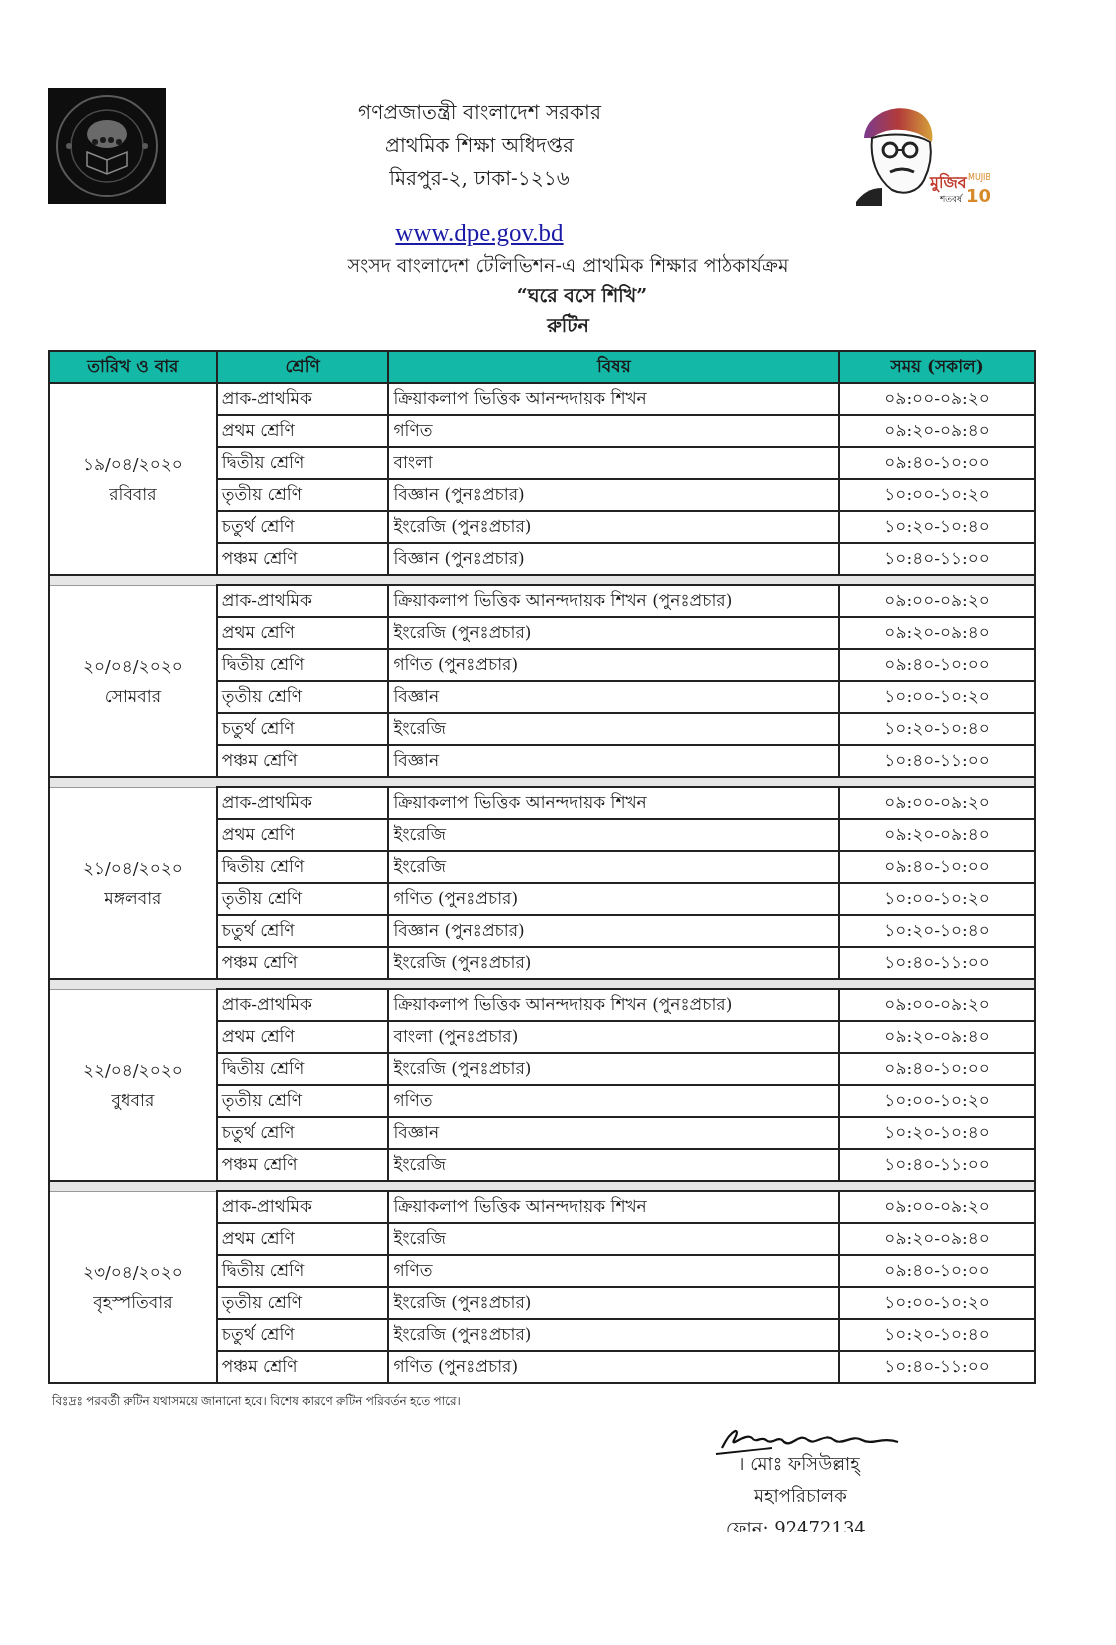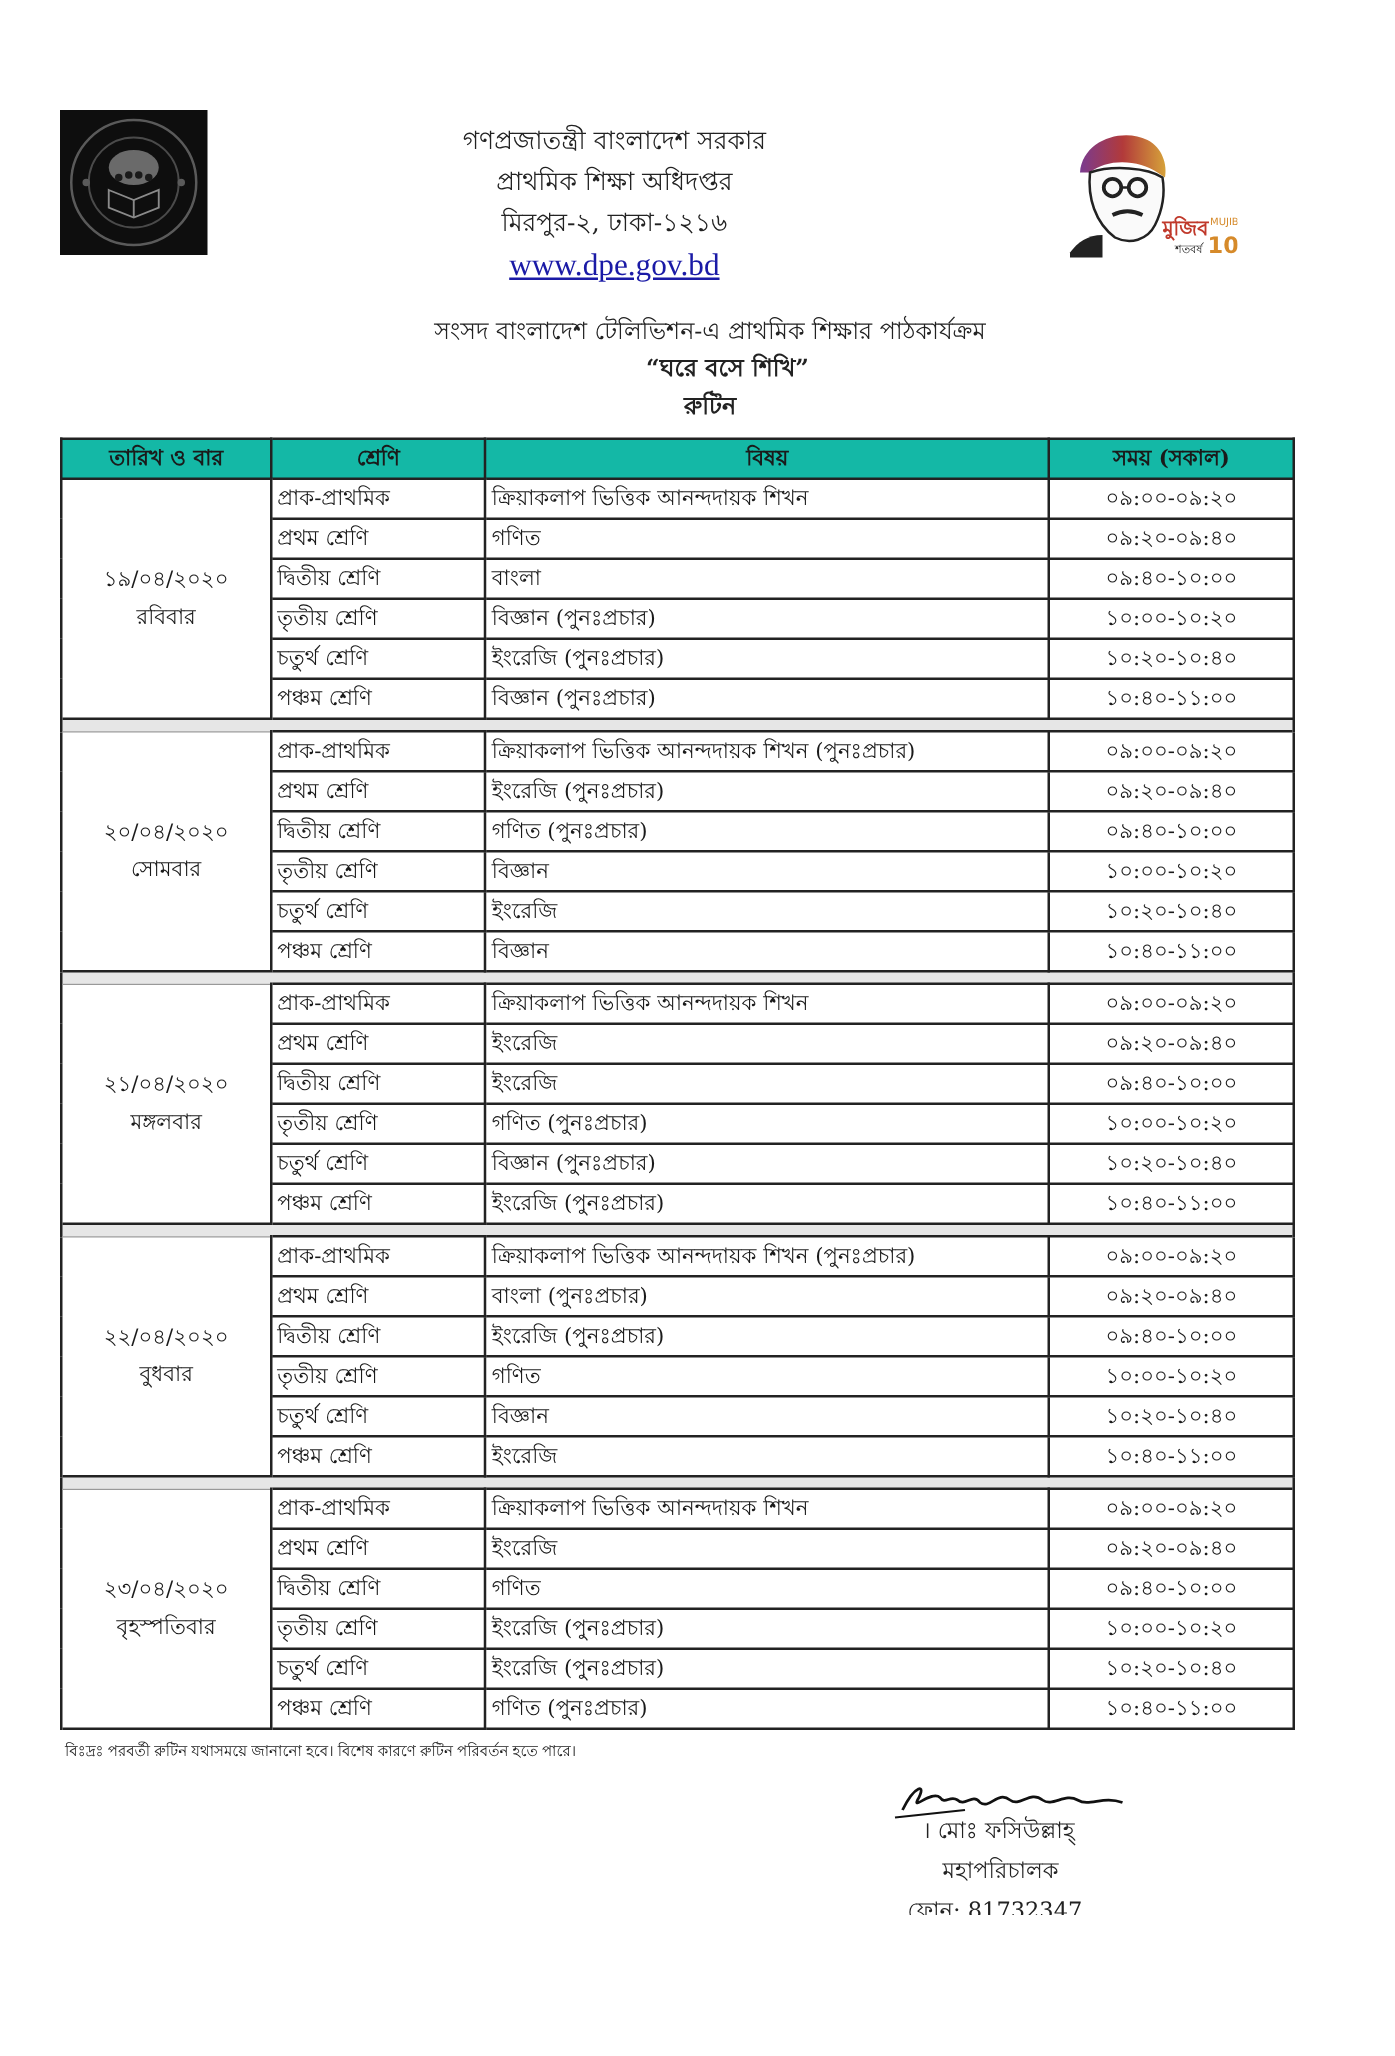--- a/index.html
+++ b/index.html
@@ -10,27 +10,27 @@
       position: absolute; left: 48px; top: 88px; width: 118px; height: 116px;
       background: #0e0e0e; display: flex; align-items: center; justify-content: center;
     }
     .logo-left svg { width: 112px; height: 112px; }
     .logo-right {
       position: absolute; left: 842px; top: 98px; width: 148px; height: 110px;
     }
     .logo-right svg { width: 148px; height: 110px; }
 
     .header-block {
-      position: absolute; left: 12px; width: 915px; top: 96px; text-align: center;
+      position: absolute; left: 0; width: 915px; top: 96px; text-align: center;
       font-family: "DejaVu Serif", serif; font-size: 20px; line-height: 33px; color: #222; padding-left: 44px;
     }
     .header-block .line { display: block; }
     .header-block .url {
       font-family: "Liberation Serif", serif; font-size: 25px; color: #1a1aa6;
-      text-decoration: underline; line-height: 36px;
+      text-decoration: underline; line-height: 36px; margin-top: 20px;
     }
 
     .title-block {
       position: absolute; left: 0; width: 1092px; top: 250px; text-align: center;
       font-family: "DejaVu Serif", serif; color: #222; padding-left: 44px;
     }
     .title-block .t1 { font-size: 19px; line-height: 30px; display: block; }
     .title-block .t2 { font-size: 19px; line-height: 30px; font-weight: bold; display: block; margin-left: 28px; }
     .title-block .t3 { font-size: 19px; line-height: 30px; font-weight: bold; display: block; }
 
@@ -335,13 +335,13 @@
 <div class="note">বিঃদ্রঃ পরবর্তী রুটিন যথাসময়ে জানানো হবে। বিশেষ কারণে রুটিন পরিবর্তন হতে পারে।</div>
 
 <div class="signature">
   <svg viewBox="0 0 200 40" width="200" height="40">
     <path d="M10 30 C20 10 30 8 22 22 C18 30 34 14 40 20 C44 26 48 18 54 22 C60 28 66 16 72 24 C80 30 86 14 96 22 C104 28 112 14 122 22 C130 28 140 16 150 22 C160 28 170 18 186 24" fill="none" stroke="#111" stroke-width="2.2"></path>
     <path d="M4 36 L60 30" stroke="#111" stroke-width="1.8"></path>
   </svg>
 </div>
 <div class="sign-name">। মোঃ ফসিউল্লাহ্</div>
 <div class="sign-title">মহাপরিচালক</div>
-<div class="sign-phone">ফোন: 81732347</div>
+<div class="sign-phone">ফোন: 92472134</div>
 
 </body></html>

